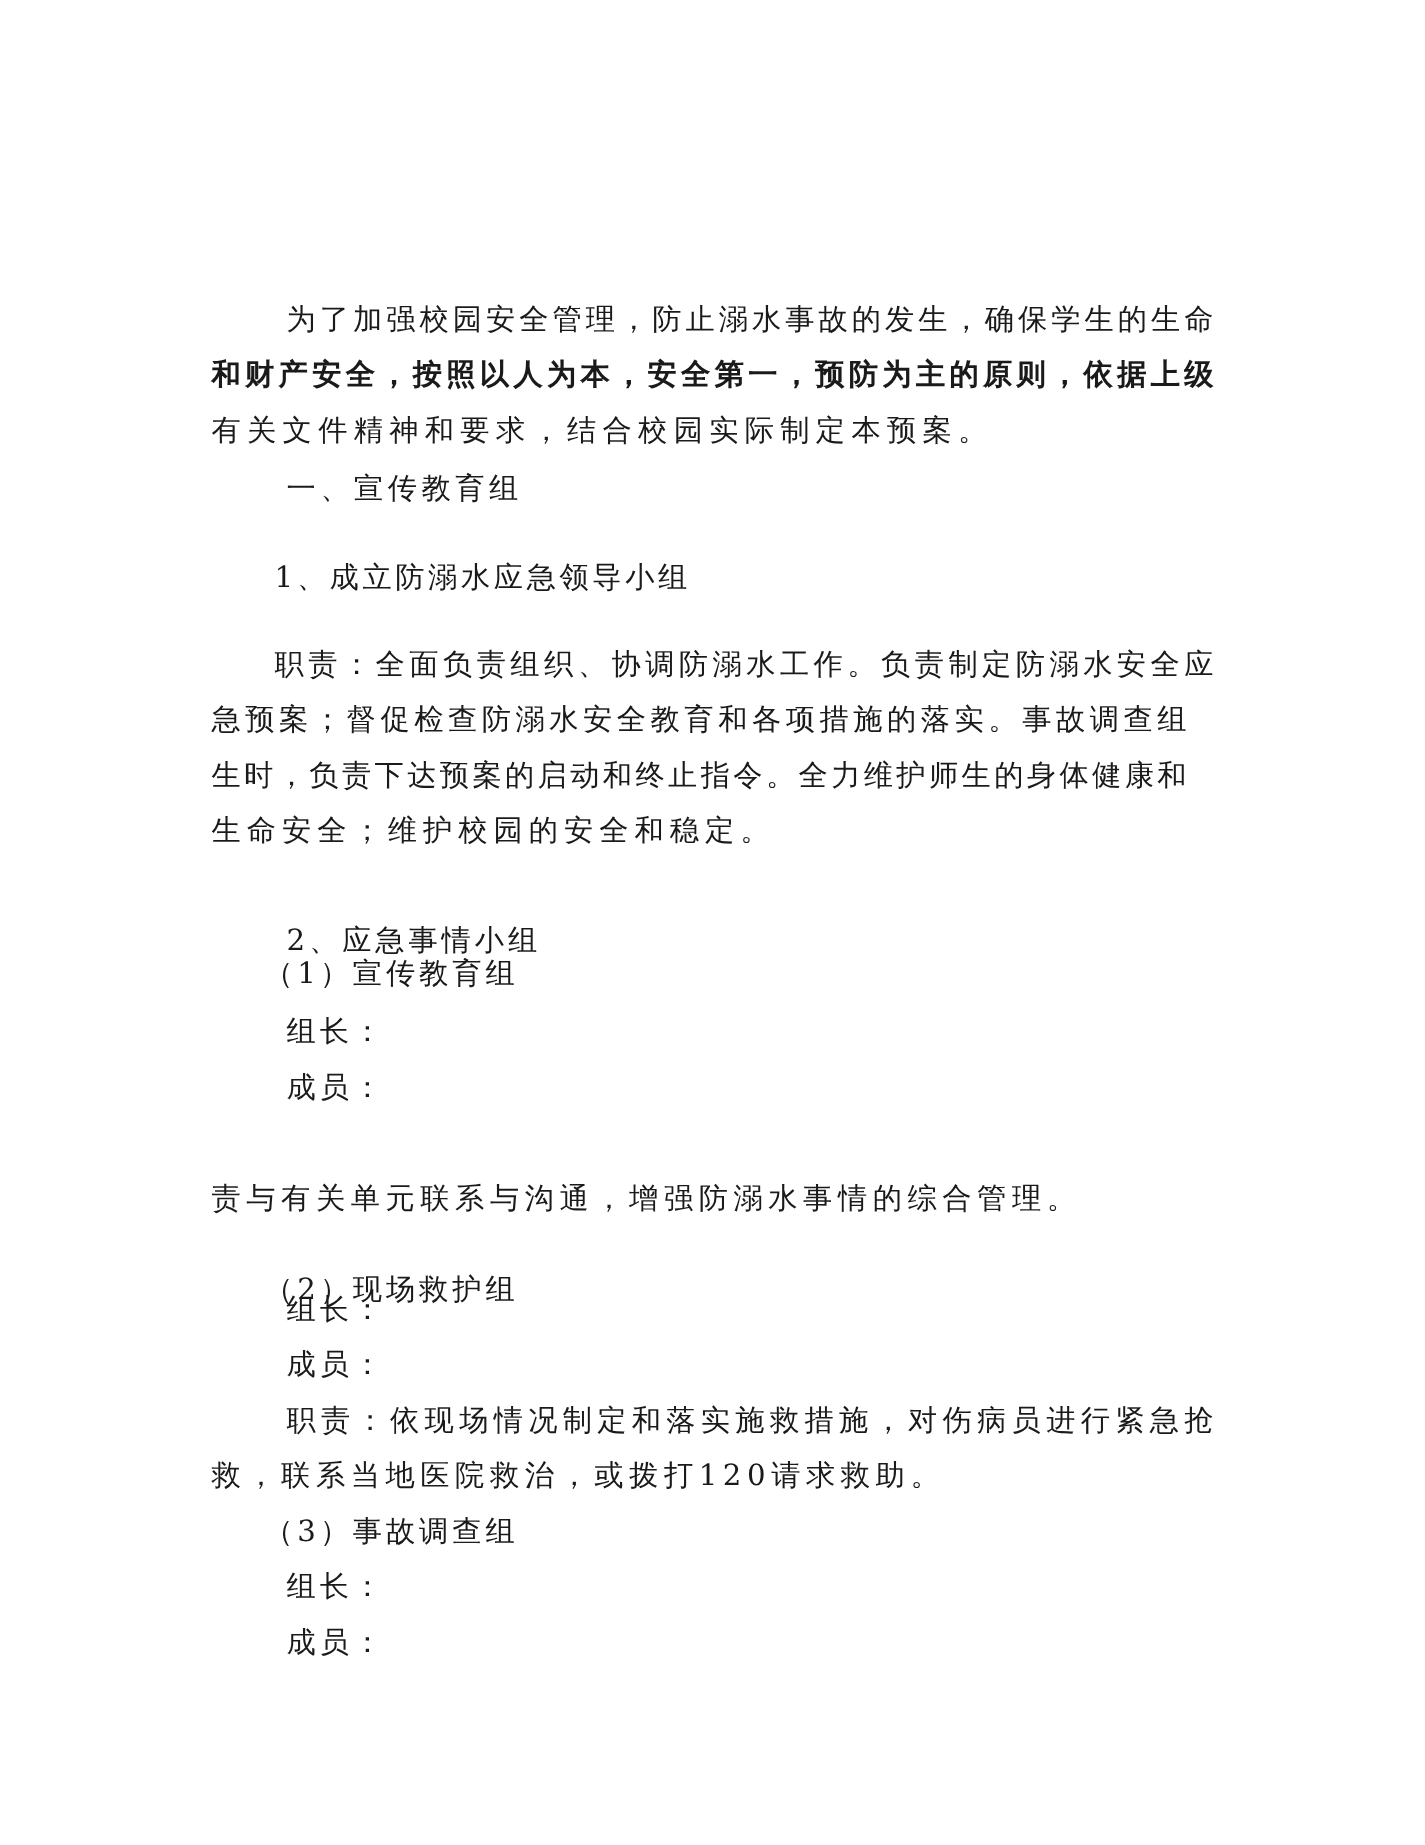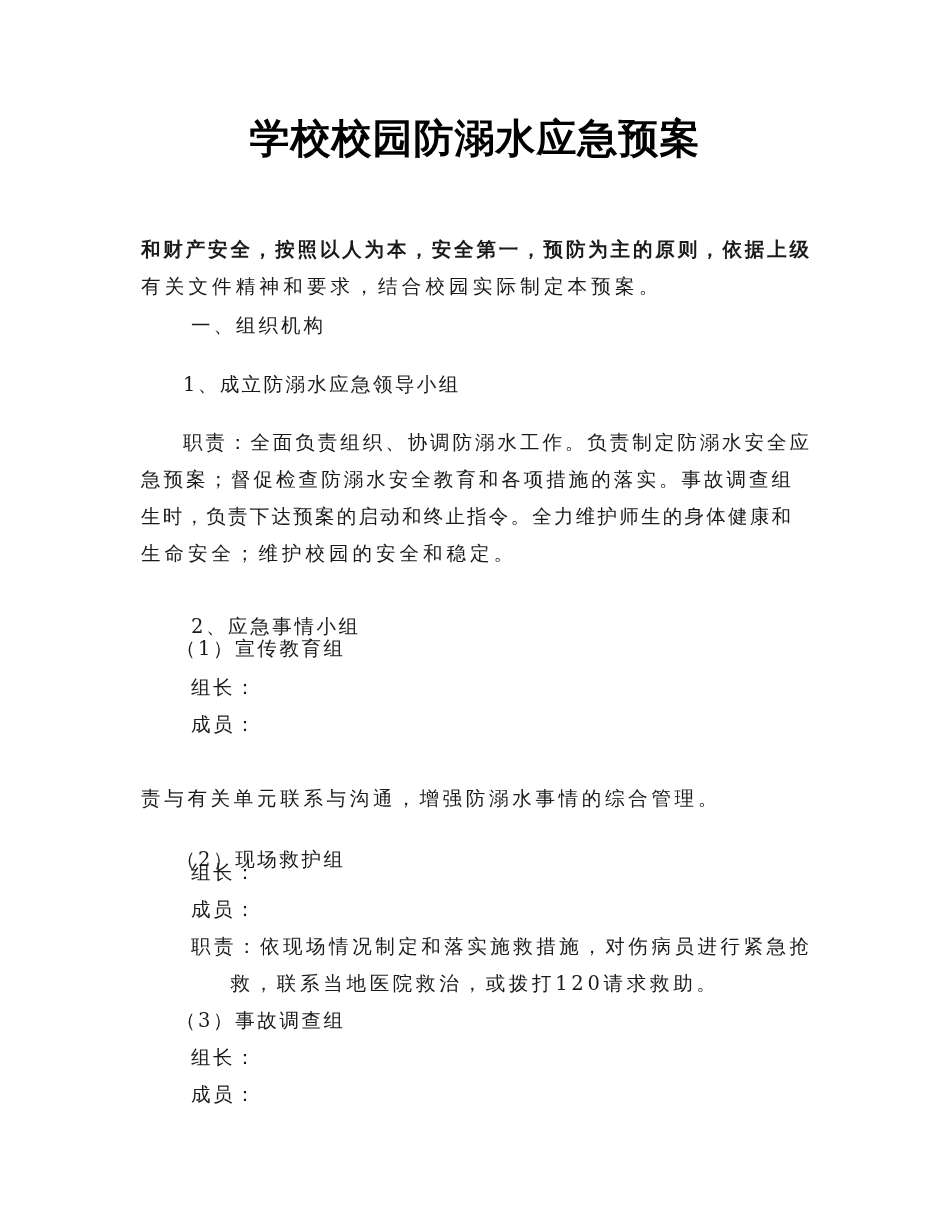--- a/index.html
+++ b/index.html
@@ -50,44 +50,44 @@
   }
   .indent2 { left: 191px; width: 618px; }
   .indent1 { left: 183px; }
   .indent-sub { left: 176px; }
 </style>
 </head>
 <body>
 
 <div class="page">
 
-  <div class="title">学校校园防溺水应急预案</div>
 
+  <div class="line indent2 justify" style="top:199px;">为了加强校园安全管理，防止溺水事故的发生，确保学生的生命</div>
   <div class="line justify" style="top:236px;font-weight:bold;">和财产安全，按照以人为本，安全第一，预防为主的原则，依据上级</div>
   <div class="line" style="top:273px; letter-spacing:4.2px;">有关文件精神和要求，结合校园实际制定本预案。</div>
 
-  <div class="line indent2" style="top:312px; letter-spacing:3px;">一、组织机构</div>
+  <div class="line indent2" style="top:312px; letter-spacing:3px;">一、宣传教育组</div>
 
   <div class="line indent1" style="top:371px; letter-spacing:2.4px;">1、成立防溺水应急领导小组</div>
 
   <div class="line indent1 justify" style="top:429px; width:626px;">职责：全面负责组织、协调防溺水工作。负责制定防溺水安全应</div>
   <div class="line justify" style="top:466px; width:650px;">急预案；督促检查防溺水安全教育和各项措施的落实。事故调查组</div>
   <div class="line" style="top:540px; letter-spacing:4px;">生命安全；维护校园的安全和稳定。</div>
   <div class="line justify" style="top:503px; width:650px;">生时，负责下达预案的启动和终止指令。全力维护师生的身体健康和</div>
 
   <div class="line indent2" style="top:613px; letter-spacing:2.6px;">2、应急事情小组</div>
 
   <div class="line indent-sub" style="top:635px; letter-spacing:2.6px;">（1）宣传教育组</div>
   <div class="line indent2" style="top:674px; letter-spacing:2.6px;">组长：</div>
   <div class="line indent2" style="top:711px; letter-spacing:2.6px;">成员：</div>
   <div class="line" style="top:785px; letter-spacing:3.7px;">责与有关单元联系与沟通，增强防溺水事情的综合管理。</div>
 
   <div class="line indent-sub" style="top:822px; letter-spacing:2.6px;margin-top:24px;">（2）现场救护组</div>
   <div class="line indent2" style="top:859px; letter-spacing:2.6px;">组长：</div>
   <div class="line indent2" style="top:896px; letter-spacing:2.6px;">成员：</div>
   <div class="line indent2 justify" style="top:933px;">职责：依现场情况制定和落实施救措施，对伤病员进行紧急抢</div>
-  <div class="line" style="top:970px; letter-spacing:3.7px;text-align:center;">救，联系当地医院救治，或拨打120请求救助。</div>
+  <div class="line" style="top:970px; letter-spacing:3.7px;">救，联系当地医院救治，或拨打120请求救助。</div>
 
   <div class="line indent-sub" style="top:1007px; letter-spacing:2.6px;">（3）事故调查组</div>
   <div class="line indent2" style="top:1044px; letter-spacing:2.6px;">组长：</div>
   <div class="line indent2" style="top:1081px; letter-spacing:2.6px;">成员：</div>
 
 </div>
 
 </body></html>

